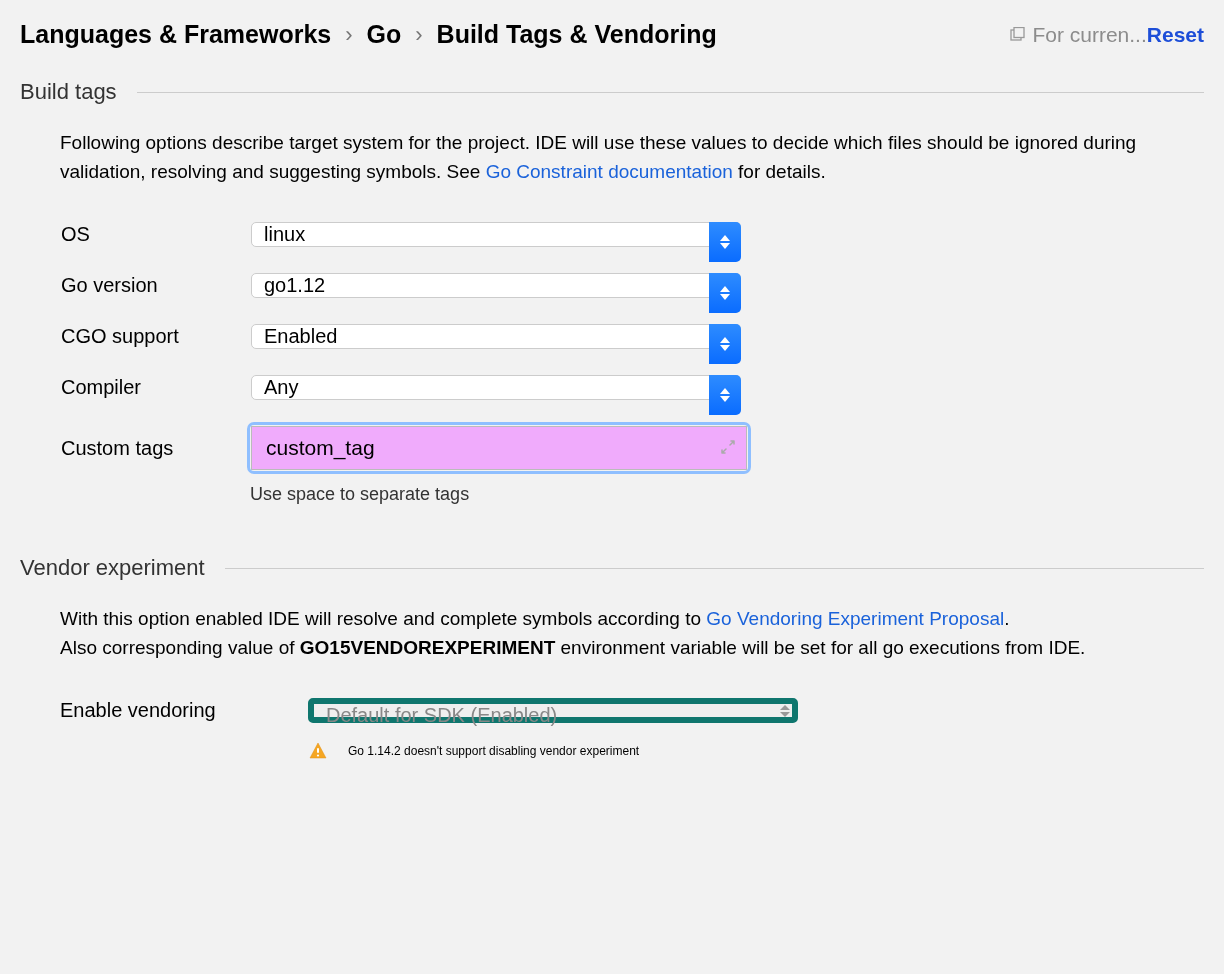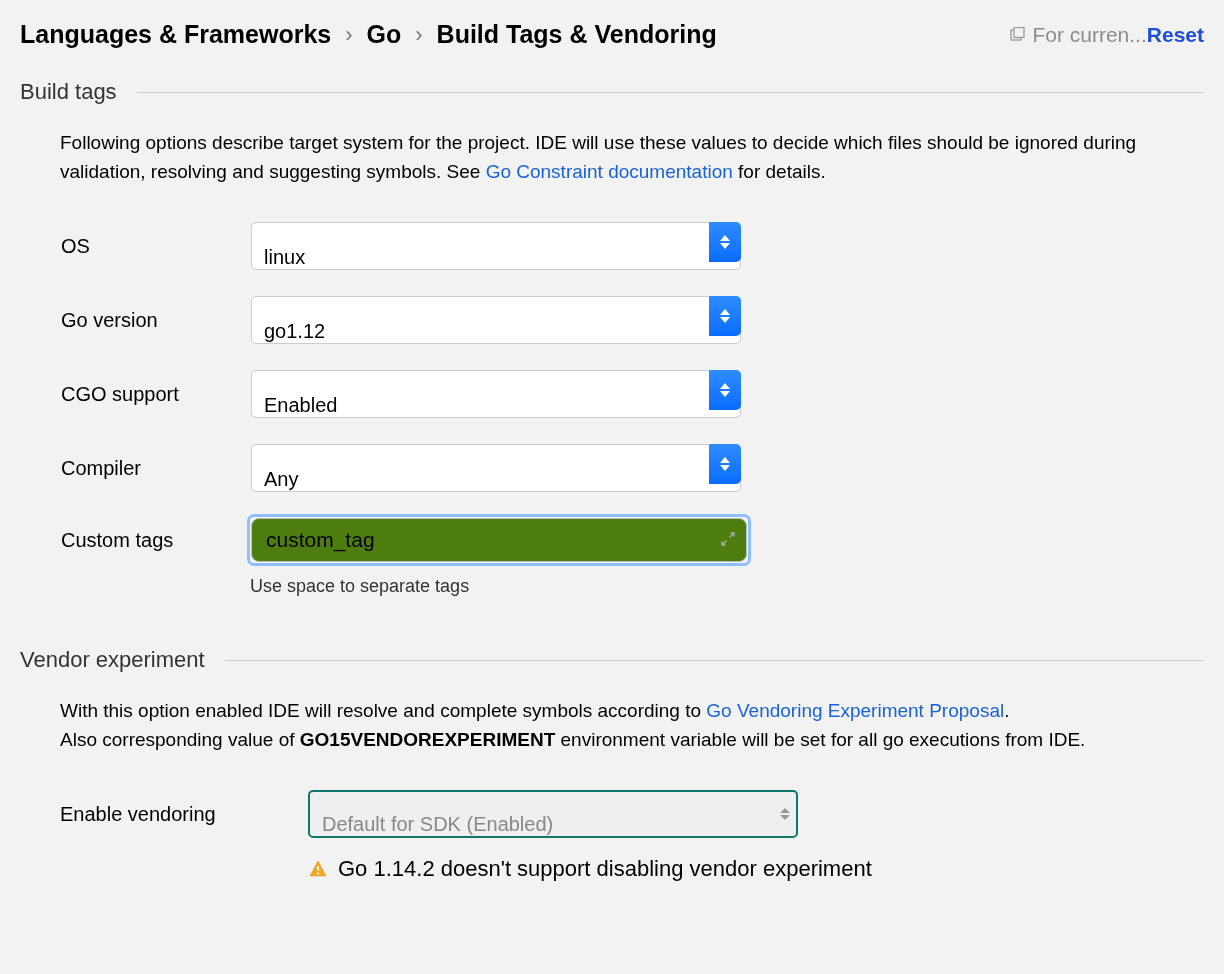--- a/index.html
+++ b/index.html
@@ -98,29 +98,29 @@
       width: 190px;
       font-size: 20px;
       color: #000;
     }
     .select-wrapper {
       position: relative;
       width: 490px;
     }
     .select {
       width: 100%;
-      height: 48px;
+      height: 25px;
       background: #fff;
       border: 1px solid #ccc;
       border-radius: 5px;
       padding: 0 12px;
       font-size: 20px;
       color: #000;
       display: flex;
-      align-items: flex-end;
+      align-items: flex-start;
       justify-content: space-between;
       cursor: pointer;
     }
     .select-arrows {
       position: absolute;
       right: 0;
       top: 0;
       width: 32px;
       height: 40px;
       background: linear-gradient(180deg, #2e8cff 0%, #0a6cff 100%);
@@ -139,21 +139,21 @@
     }
     .select-arrow-up {
       border-bottom: 6px solid #fff;
     }
     .select-arrow-down {
       border-top: 6px solid #fff;
     }
     .select-disabled {
       background: #efefef;
       color: #888;
-      border: 2px solid #0f766e;
+      border: 6px solid #0f766e;
     }
     .select-disabled .select-arrows-plain {
       position: absolute;
       right: 8px;
       top: 50%;
       transform: translateY(-50%);
       display: flex;
       flex-direction: column;
       gap: 2px;
     }
@@ -170,23 +170,23 @@
     .input-focus-ring {
       position: absolute;
       inset: -4px;
       border: 3px solid #8fbfff;
       border-radius: 7px;
       pointer-events: none;
     }
     .text-input {
       width: 100%;
       height: 44px;
-      background: #4d7c0f;
+      background: #f0abfc;
       border: 1px solid #bbb;
-      border-radius: 8px;
+      border-radius: 0;
       padding: 0 40px 0 14px;
       font-size: 21px;
       color: #000;
       font-family: inherit;
       outline: none;
     }
     .expand-icon {
       position: absolute;
       right: 12px;
       top: 50%;
@@ -208,24 +208,24 @@
       align-items: center;
       margin-left: 40px;
     }
     .form-label-vendor {
       width: 248px;
       font-size: 20px;
     }
     .warning-row {
       display: flex;
       align-items: center;
-      gap: 10px;
+      gap: 20px;
       margin-left: 288px;
       margin-top: 18px;
-      font-size: 22px;
+      font-size: 12px;
     }
     .warning-icon {
       width: 20px;
       height: 20px;
       display: inline-flex;
     }
     .bold {
       font-weight: 700;
     }
   </style>

